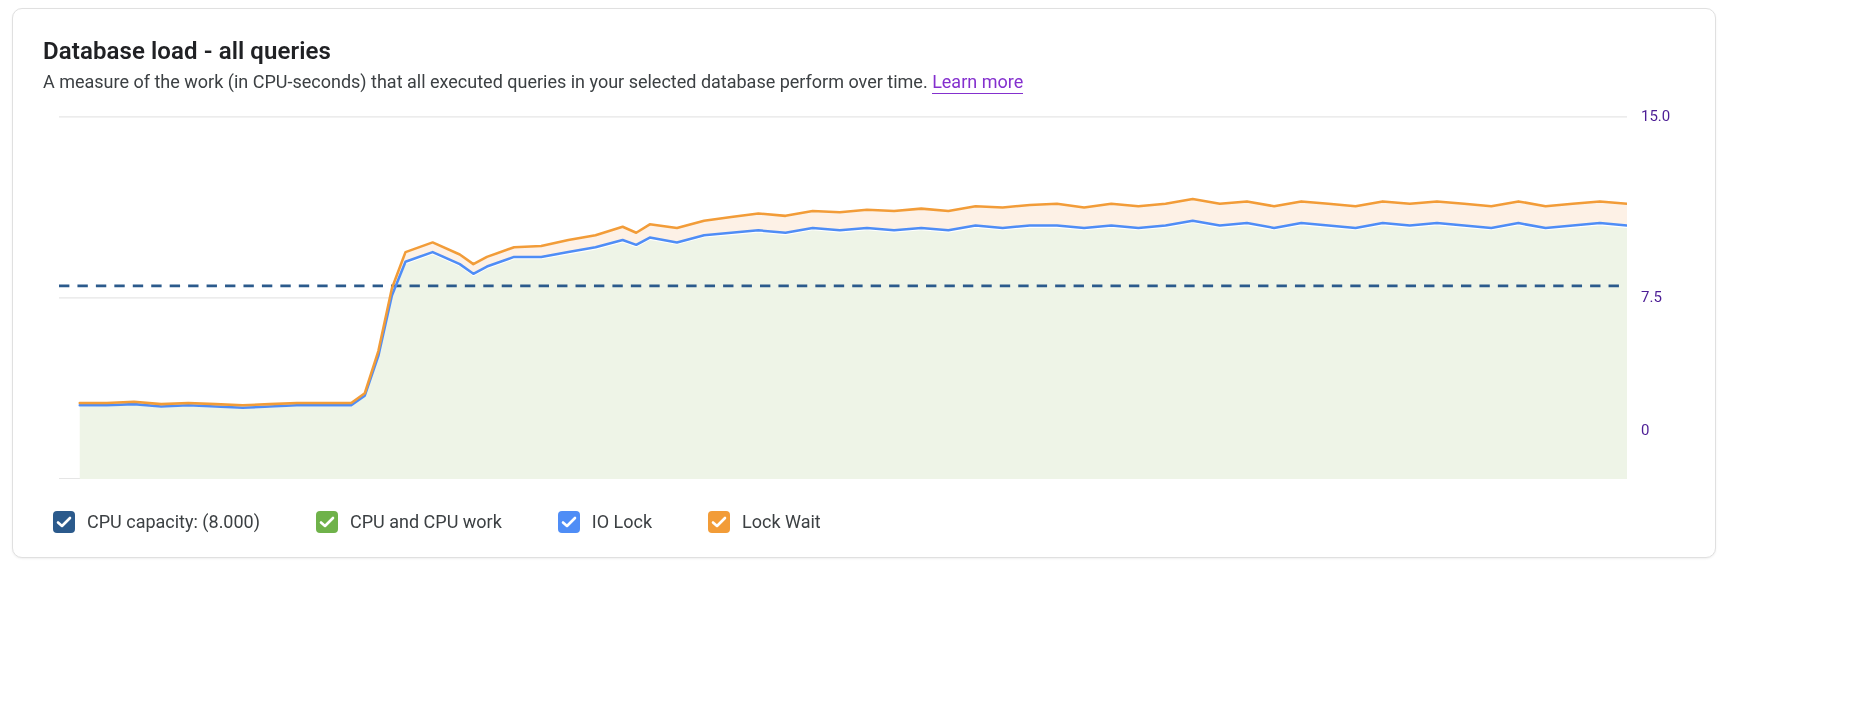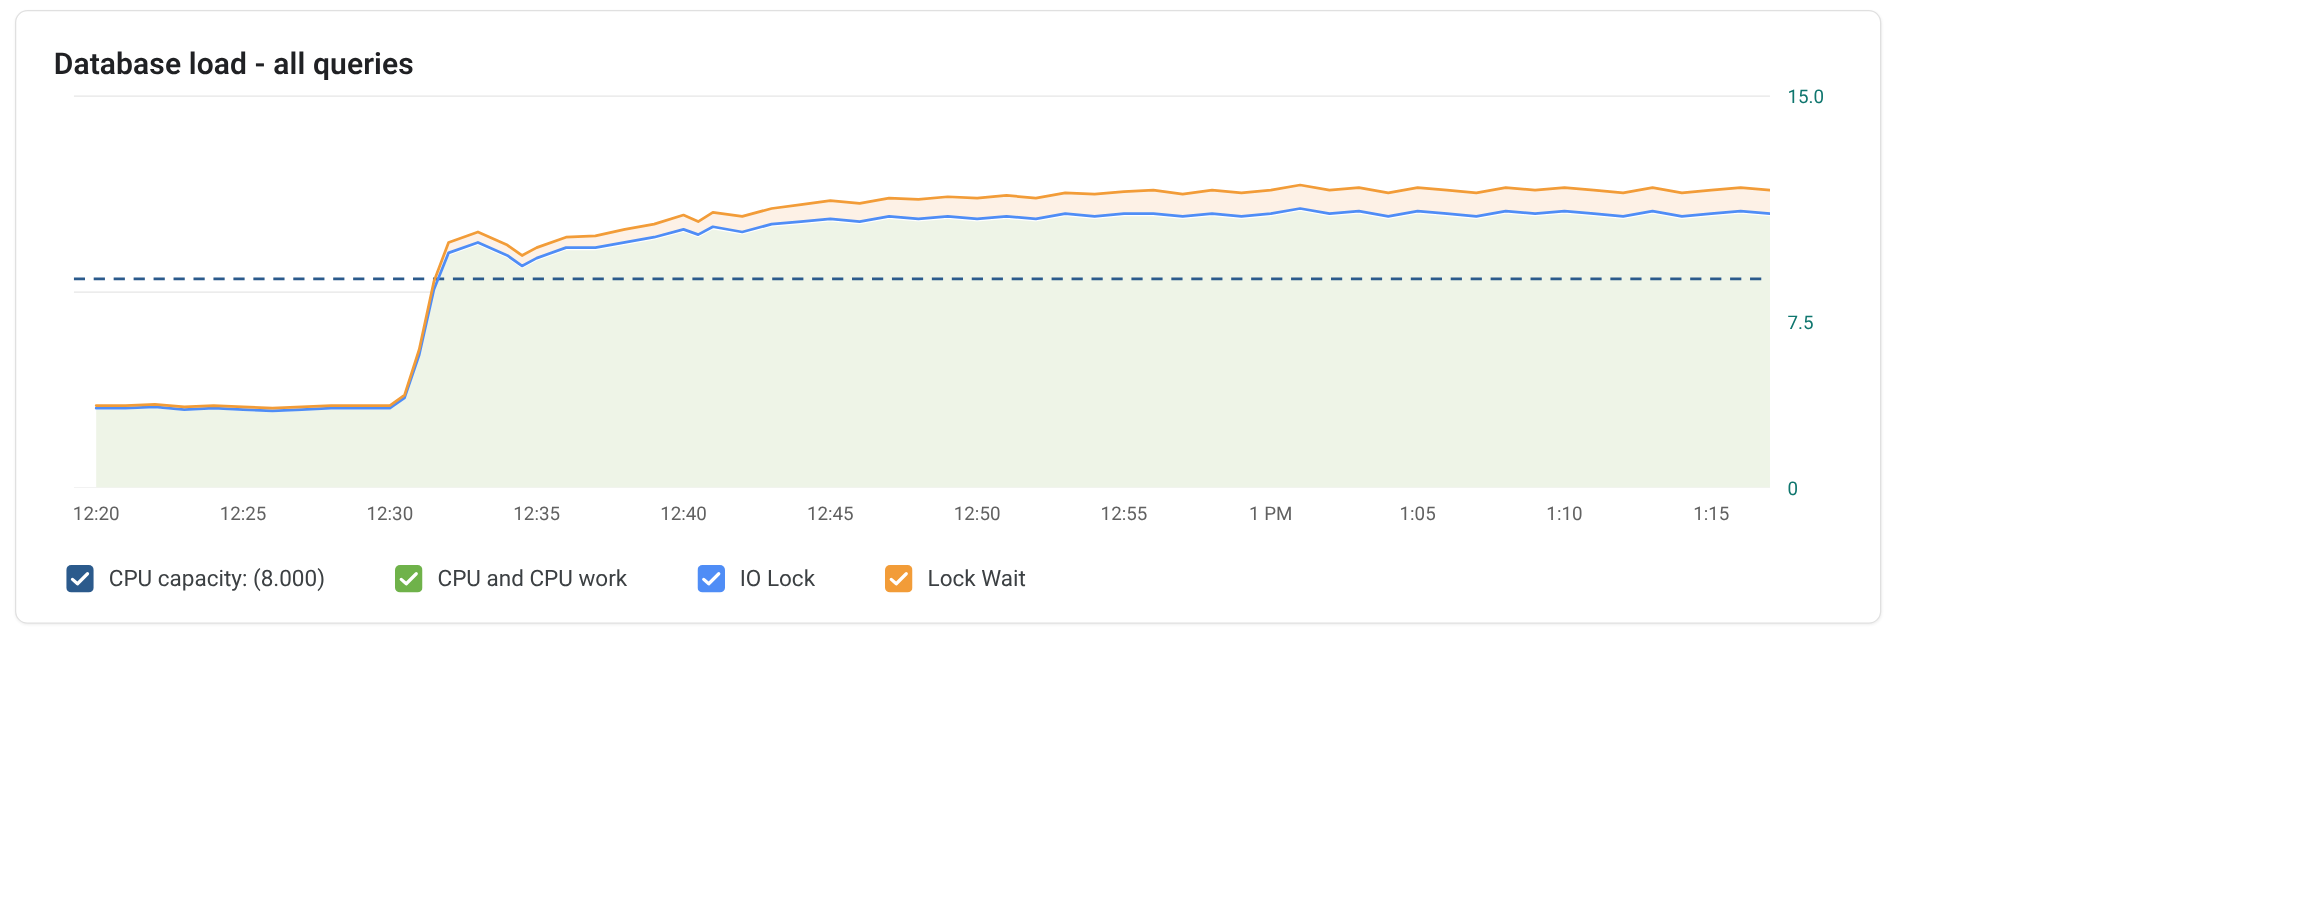--- a/index.html
+++ b/index.html
@@ -6,21 +6,21 @@
     margin: 0;
     padding: 0;
     background: #fff;
     font-family: Roboto, "Helvetica Neue", Arial, sans-serif;
     color: #202124;
     -webkit-font-smoothing: antialiased;
   }
   .card {
     position: relative;
     box-sizing: border-box;
-    width: 1493px;
+    width: 1704px;
     margin: 8px 12px;
     padding: 20px 28px 24px 28px;
     border: 1px solid #e0e0e0;
     border-radius: 10px;
     box-shadow: 0 1px 2px rgba(60,64,67,.08);
     background: #fff;
   }
   .title {
     font-size: 24px;
     font-weight: 600;
@@ -53,21 +53,21 @@
     flex: 1 1 auto;
   }
   .yaxis {
     width: 60px;
     position: relative;
   }
   .ylab {
     position: absolute;
     left: 14px;
     font-size: 15px;
-    color: #0f766e;
+    color: #4c1d95;
     transform: translateY(-50%);
     white-space: nowrap;
   }
 
   .xaxis {
     display: flex;
     margin-top: 8px;
     padding-right: 60px; 
   }
   .xlab {
@@ -114,55 +114,43 @@
   .grid { stroke: #e6e6e6; stroke-width: 1; }
   .baseline-grid { stroke: #dcdcdc; stroke-width: 1; }
   .capacity { stroke: #2b5a8c; stroke-width: 2.2; stroke-dasharray: 9 7; fill:none; }
 </style>
 </head>
 <body>
 
 <div class="card">
 
   <div class="title">Database load - all queries</div>
+  <div class="desc">
+    <span>A measure of the work (in CPU-seconds) that all executed queries in your selected database perform over time.</span>
+    <a class="learn-more">Learn more</a>
+  </div>
 
   <div class="chart-wrap">
     <div class="plot-row">
       <div class="plot">
         <svg id="chartsvg" width="100%" viewBox="0 0 1360 320" preserveAspectRatio="none">
             <line x1="0" x2="1360" y1="320" y2="320" class="baseline-grid"></line>
             <line x1="0" x2="1360" y1="163" y2="163" class="grid"></line>
             <line x1="0" x2="1360" y1="6" y2="6" class="grid"></line>
             <path d="M 18 257.2 L 41.54385964912281 257.2 L 65.08771929824562 256.15333333333336 L 88.63157894736841 258.24666666666667 L 112.17543859649122 257.2 L 135.71929824561403 258.24666666666667 L 159.26315789473682 259.29333333333335 L 182.80701754385964 258.24666666666667 L 206.35087719298244 257.2 L 229.89473684210526 257.2 L 253.43859649122805 257.2 L 265.2105263157895 248.82666666666665 L 276.98245614035085 215.33333333333334 L 288.7543859649123 163 L 300.52631578947364 133.69333333333333 L 324.0701754385965 125.32 L 347.6140350877193 135.78666666666666 L 359.3859649122807 144.16 L 371.1578947368421 137.88000000000002 L 394.7017543859649 129.50666666666666 L 418.24561403508767 129.50666666666666 L 441.7894736842105 125.32 L 465.3333333333333 121.13333333333335 L 488.8771929824561 114.8533333333333 L 500.64912280701753 119.03999999999999 L 512.421052631579 112.75999999999999 L 535.9649122807017 116.94666666666669 L 559.5087719298245 110.66666666666669 L 583.0526315789473 108.57333333333332 L 606.5964912280701 106.48000000000002 L 630.140350877193 108.57333333333332 L 653.6842105263157 104.38666666666663 L 677.2280701754386 106.48000000000002 L 700.7719298245614 104.38666666666663 L 724.3157894736842 106.48000000000002 L 747.859649122807 104.38666666666663 L 771.4035087719298 106.48000000000002 L 794.9473684210527 102.29333333333332 L 818.4912280701753 104.38666666666663 L 842.0350877192983 102.29333333333332 L 865.578947368421 102.29333333333332 L 889.1228070175439 104.38666666666663 L 912.6666666666666 102.29333333333332 L 936.2105263157895 104.38666666666663 L 959.7543859649122 102.29333333333332 L 983.2982456140351 98.10666666666665 L 1006.8421052631578 102.29333333333332 L 1030.3859649122808 100.20000000000002 L 1053.9298245614034 104.38666666666663 L 1077.4736842105262 100.20000000000002 L 1101.017543859649 102.29333333333332 L 1124.561403508772 104.38666666666663 L 1148.1052631578946 100.20000000000002 L 1171.6491228070176 102.29333333333332 L 1195.1929824561403 100.20000000000002 L 1218.7368421052631 102.29333333333332 L 1242.280701754386 104.38666666666663 L 1265.8245614035088 100.20000000000002 L 1289.3684210526314 104.38666666666663 L 1312.9122807017543 102.29333333333332 L 1336.4561403508771 100.20000000000002 L 1360 102.29333333333332 L 1360 320 L 1336.4561403508771 320 L 1312.9122807017543 320 L 1289.3684210526314 320 L 1265.8245614035088 320 L 1242.280701754386 320 L 1218.7368421052631 320 L 1195.1929824561403 320 L 1171.6491228070176 320 L 1148.1052631578946 320 L 1124.561403508772 320 L 1101.017543859649 320 L 1077.4736842105262 320 L 1053.9298245614034 320 L 1030.3859649122808 320 L 1006.8421052631578 320 L 983.2982456140351 320 L 959.7543859649122 320 L 936.2105263157895 320 L 912.6666666666666 320 L 889.1228070175439 320 L 865.578947368421 320 L 842.0350877192983 320 L 818.4912280701753 320 L 794.9473684210527 320 L 771.4035087719298 320 L 747.859649122807 320 L 724.3157894736842 320 L 700.7719298245614 320 L 677.2280701754386 320 L 653.6842105263157 320 L 630.140350877193 320 L 606.5964912280701 320 L 583.0526315789473 320 L 559.5087719298245 320 L 535.9649122807017 320 L 512.421052631579 320 L 500.64912280701753 320 L 488.8771929824561 320 L 465.3333333333333 320 L 441.7894736842105 320 L 418.24561403508767 320 L 394.7017543859649 320 L 371.1578947368421 320 L 359.3859649122807 320 L 347.6140350877193 320 L 324.0701754385965 320 L 300.52631578947364 320 L 288.7543859649123 320 L 276.98245614035085 320 L 265.2105263157895 320 L 253.43859649122805 320 L 229.89473684210526 320 L 206.35087719298244 320 L 182.80701754385964 320 L 159.26315789473682 320 L 135.71929824561403 320 L 112.17543859649122 320 L 88.63157894736841 320 L 65.08771929824562 320 L 41.54385964912281 320 L 18 320 Z" fill="#eef4e7" stroke="none"></path>
             <path d="M 18 254.06 L 41.54385964912281 254.06 L 65.08771929824562 253.01333333333332 L 88.63157894736841 255.10666666666668 L 112.17543859649122 254.06 L 135.71929824561403 255.10666666666668 L 159.26315789473682 256.15333333333336 L 182.80701754385964 255.10666666666668 L 206.35087719298244 254.06 L 229.89473684210526 254.06 L 253.43859649122805 254.06 L 265.2105263157895 245.68666666666667 L 276.98245614035085 209.05333333333334 L 288.7543859649123 154.6266666666667 L 300.52631578947364 123.22666666666666 L 324.0701754385965 114.8533333333333 L 347.6140350877193 125.32 L 359.3859649122807 133.69333333333333 L 371.1578947368421 127.41333333333336 L 394.7017543859649 119.03999999999999 L 418.24561403508767 117.99333333333337 L 441.7894736842105 112.75999999999999 L 465.3333333333333 108.57333333333332 L 488.8771929824561 101.24666666666664 L 500.64912280701753 106.48000000000002 L 512.421052631579 99.15333333333334 L 535.9649122807017 102.29333333333335 L 559.5087719298245 96.01333333333335 L 583.0526315789473 92.87333333333336 L 606.5964912280701 89.73333333333338 L 630.140350877193 91.82666666666671 L 653.6842105263157 87.64000000000001 L 677.2280701754386 88.6866666666667 L 700.7719298245614 86.5933333333333 L 724.3157894736842 87.64000000000001 L 747.859649122807 85.54666666666665 L 771.4035087719298 87.64000000000001 L 794.9473684210527 83.45333333333332 L 818.4912280701753 84.5 L 842.0350877192983 82.4066666666667 L 865.578947368421 81.35999999999999 L 889.1228070175439 84.5 L 912.6666666666666 81.35999999999999 L 936.2105263157895 83.45333333333332 L 959.7543859649122 81.35999999999999 L 983.2982456140351 77.17333333333335 L 1006.8421052631578 81.35999999999999 L 1030.3859649122808 79.26666666666665 L 1053.9298245614034 83.45333333333332 L 1077.4736842105262 79.26666666666665 L 1101.017543859649 81.35999999999999 L 1124.561403508772 83.45333333333332 L 1148.1052631578946 79.26666666666665 L 1171.6491228070176 81.35999999999999 L 1195.1929824561403 79.26666666666665 L 1218.7368421052631 81.35999999999999 L 1242.280701754386 83.45333333333332 L 1265.8245614035088 79.26666666666665 L 1289.3684210526314 83.45333333333332 L 1312.9122807017543 81.35999999999999 L 1336.4561403508771 79.26666666666665 L 1360 81.35999999999999 L 1360 100.20000000000002 L 1336.4561403508771 98.10666666666665 L 1312.9122807017543 100.20000000000002 L 1289.3684210526314 102.29333333333332 L 1265.8245614035088 98.10666666666665 L 1242.280701754386 102.29333333333332 L 1218.7368421052631 100.20000000000002 L 1195.1929824561403 98.10666666666665 L 1171.6491228070176 100.20000000000002 L 1148.1052631578946 98.10666666666665 L 1124.561403508772 102.29333333333332 L 1101.017543859649 100.20000000000002 L 1077.4736842105262 98.10666666666665 L 1053.9298245614034 102.29333333333332 L 1030.3859649122808 98.10666666666665 L 1006.8421052631578 100.20000000000002 L 983.2982456140351 96.01333333333335 L 959.7543859649122 100.20000000000002 L 936.2105263157895 102.29333333333332 L 912.6666666666666 100.20000000000002 L 889.1228070175439 102.29333333333332 L 865.578947368421 100.20000000000002 L 842.0350877192983 100.20000000000002 L 818.4912280701753 102.29333333333332 L 794.9473684210527 100.20000000000002 L 771.4035087719298 104.38666666666668 L 747.859649122807 102.29333333333332 L 724.3157894736842 104.38666666666668 L 700.7719298245614 102.29333333333332 L 677.2280701754386 104.38666666666668 L 653.6842105263157 102.29333333333332 L 630.140350877193 106.48000000000002 L 606.5964912280701 104.38666666666668 L 583.0526315789473 106.48000000000002 L 559.5087719298245 108.57333333333332 L 535.9649122807017 114.85333333333338 L 512.421052631579 110.66666666666669 L 500.64912280701753 116.94666666666669 L 488.8771929824561 112.75999999999999 L 465.3333333333333 119.03999999999999 L 441.7894736842105 123.22666666666666 L 418.24561403508767 127.41333333333336 L 394.7017543859649 127.41333333333336 L 371.1578947368421 135.7866666666667 L 359.3859649122807 142.06666666666666 L 347.6140350877193 133.69333333333333 L 324.0701754385965 123.22666666666666 L 300.52631578947364 131.6 L 288.7543859649123 160.9066666666667 L 276.98245614035085 213.24 L 265.2105263157895 247.78 L 253.43859649122805 256.15333333333336 L 229.89473684210526 256.15333333333336 L 206.35087719298244 256.15333333333336 L 182.80701754385964 257.2 L 159.26315789473682 258.24666666666667 L 135.71929824561403 257.2 L 112.17543859649122 256.15333333333336 L 88.63157894736841 257.2 L 65.08771929824562 255.10666666666668 L 41.54385964912281 256.15333333333336 L 18 256.15333333333336 Z" fill="#fdf1e6" stroke="none"></path>
             <line x1="0" x2="1360" y1="152.53333333333333" y2="152.53333333333333" class="capacity"></line>
             <path d="M 18 256.15333333333336 L 41.54385964912281 256.15333333333336 L 65.08771929824562 255.10666666666668 L 88.63157894736841 257.2 L 112.17543859649122 256.15333333333336 L 135.71929824561403 257.2 L 159.26315789473682 258.24666666666667 L 182.80701754385964 257.2 L 206.35087719298244 256.15333333333336 L 229.89473684210526 256.15333333333336 L 253.43859649122805 256.15333333333336 L 265.2105263157895 247.78 L 276.98245614035085 213.24 L 288.7543859649123 160.9066666666667 L 300.52631578947364 131.6 L 324.0701754385965 123.22666666666666 L 347.6140350877193 133.69333333333333 L 359.3859649122807 142.06666666666666 L 371.1578947368421 135.7866666666667 L 394.7017543859649 127.41333333333336 L 418.24561403508767 127.41333333333336 L 441.7894736842105 123.22666666666666 L 465.3333333333333 119.03999999999999 L 488.8771929824561 112.75999999999999 L 500.64912280701753 116.94666666666669 L 512.421052631579 110.66666666666669 L 535.9649122807017 114.85333333333338 L 559.5087719298245 108.57333333333332 L 583.0526315789473 106.48000000000002 L 606.5964912280701 104.38666666666668 L 630.140350877193 106.48000000000002 L 653.6842105263157 102.29333333333332 L 677.2280701754386 104.38666666666668 L 700.7719298245614 102.29333333333332 L 724.3157894736842 104.38666666666668 L 747.859649122807 102.29333333333332 L 771.4035087719298 104.38666666666668 L 794.9473684210527 100.20000000000002 L 818.4912280701753 102.29333333333332 L 842.0350877192983 100.20000000000002 L 865.578947368421 100.20000000000002 L 889.1228070175439 102.29333333333332 L 912.6666666666666 100.20000000000002 L 936.2105263157895 102.29333333333332 L 959.7543859649122 100.20000000000002 L 983.2982456140351 96.01333333333335 L 1006.8421052631578 100.20000000000002 L 1030.3859649122808 98.10666666666665 L 1053.9298245614034 102.29333333333332 L 1077.4736842105262 98.10666666666665 L 1101.017543859649 100.20000000000002 L 1124.561403508772 102.29333333333332 L 1148.1052631578946 98.10666666666665 L 1171.6491228070176 100.20000000000002 L 1195.1929824561403 98.10666666666665 L 1218.7368421052631 100.20000000000002 L 1242.280701754386 102.29333333333332 L 1265.8245614035088 98.10666666666665 L 1289.3684210526314 102.29333333333332 L 1312.9122807017543 100.20000000000002 L 1336.4561403508771 98.10666666666665 L 1360 100.20000000000002" class="line-base" stroke="#4f8df6"></path>
             <path d="M 18 254.06 L 41.54385964912281 254.06 L 65.08771929824562 253.01333333333332 L 88.63157894736841 255.10666666666668 L 112.17543859649122 254.06 L 135.71929824561403 255.10666666666668 L 159.26315789473682 256.15333333333336 L 182.80701754385964 255.10666666666668 L 206.35087719298244 254.06 L 229.89473684210526 254.06 L 253.43859649122805 254.06 L 265.2105263157895 245.68666666666667 L 276.98245614035085 209.05333333333334 L 288.7543859649123 154.6266666666667 L 300.52631578947364 123.22666666666666 L 324.0701754385965 114.8533333333333 L 347.6140350877193 125.32 L 359.3859649122807 133.69333333333333 L 371.1578947368421 127.41333333333336 L 394.7017543859649 119.03999999999999 L 418.24561403508767 117.99333333333337 L 441.7894736842105 112.75999999999999 L 465.3333333333333 108.57333333333332 L 488.8771929824561 101.24666666666664 L 500.64912280701753 106.48000000000002 L 512.421052631579 99.15333333333334 L 535.9649122807017 102.29333333333335 L 559.5087719298245 96.01333333333335 L 583.0526315789473 92.87333333333336 L 606.5964912280701 89.73333333333338 L 630.140350877193 91.82666666666671 L 653.6842105263157 87.64000000000001 L 677.2280701754386 88.6866666666667 L 700.7719298245614 86.5933333333333 L 724.3157894736842 87.64000000000001 L 747.859649122807 85.54666666666665 L 771.4035087719298 87.64000000000001 L 794.9473684210527 83.45333333333332 L 818.4912280701753 84.5 L 842.0350877192983 82.4066666666667 L 865.578947368421 81.35999999999999 L 889.1228070175439 84.5 L 912.6666666666666 81.35999999999999 L 936.2105263157895 83.45333333333332 L 959.7543859649122 81.35999999999999 L 983.2982456140351 77.17333333333335 L 1006.8421052631578 81.35999999999999 L 1030.3859649122808 79.26666666666665 L 1053.9298245614034 83.45333333333332 L 1077.4736842105262 79.26666666666665 L 1101.017543859649 81.35999999999999 L 1124.561403508772 83.45333333333332 L 1148.1052631578946 79.26666666666665 L 1171.6491228070176 81.35999999999999 L 1195.1929824561403 79.26666666666665 L 1218.7368421052631 81.35999999999999 L 1242.280701754386 83.45333333333332 L 1265.8245614035088 79.26666666666665 L 1289.3684210526314 83.45333333333332 L 1312.9122807017543 81.35999999999999 L 1336.4561403508771 79.26666666666665 L 1360 81.35999999999999" class="line-base" stroke="#f29c38"></path>
           </svg>
       </div>
       <div class="yaxis" id="yaxis" style="height: 320px;">
           <div class="ylab" style="top: 320px;">0</div>
           <div class="ylab" style="top: 163px; margin-top: 24px;">7.5</div>
           <div class="ylab" style="top: 6px;">15.0</div>
-        </div>
-    </div>
-    <div class="xaxis">
-      <div class="xaxis-inner" id="xaxis">
-          <div class="xlab" style="left: 1.32353%;">12:20</div>
-          <div class="xlab" style="left: 9.97936%;">12:25</div>
-          <div class="xlab" style="left: 18.6352%;">12:30</div>
-          <div class="xlab" style="left: 27.291%;">12:35</div>
-          <div class="xlab" style="left: 35.9469%;">12:40</div>
-          <div class="xlab" style="left: 44.6027%;">12:45</div>
-          <div class="xlab" style="left: 53.2585%;">12:50</div>
-          <div class="xlab" style="left: 61.9143%;">12:55</div>
-          <div class="xlab" style="left: 70.5702%;">1 PM</div>
-          <div class="xlab" style="left: 79.226%;">1:05</div>
-          <div class="xlab" style="left: 87.8818%;">1:10</div>
-          <div class="xlab" style="left: 96.5377%;">1:15</div>
         </div>
     </div>
   </div>
 
   <div class="legend">
     <div class="legend-item">
       <span class="swatch" style="color:#2b5a8c">
         <svg width="22" height="22" viewBox="0 0 22 22">
             <rect width="22" height="22" rx="4" fill="currentColor"></rect>
             <path d="M5 11.5 L9 15 L17 7" stroke="#fff" stroke-width="2.6" fill="none" stroke-linecap="round" stroke-linejoin="round"></path>

